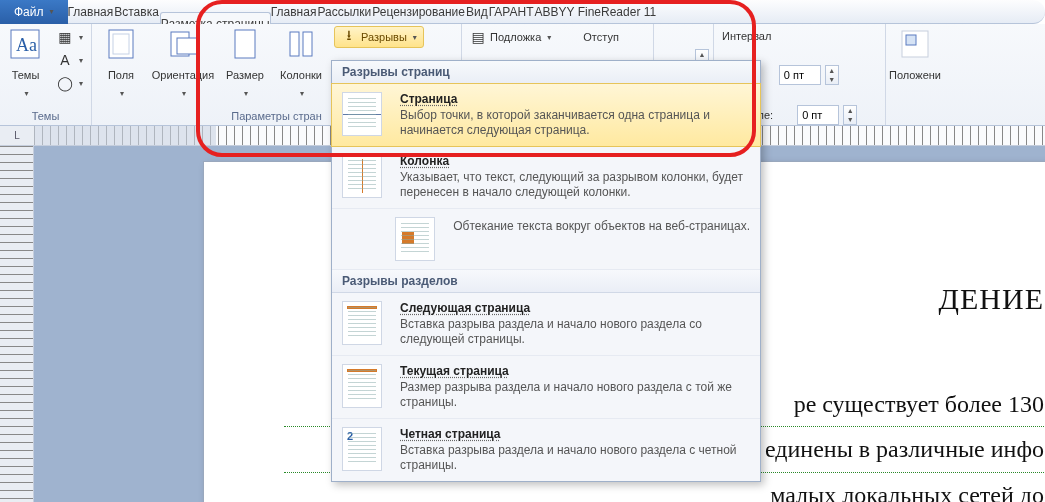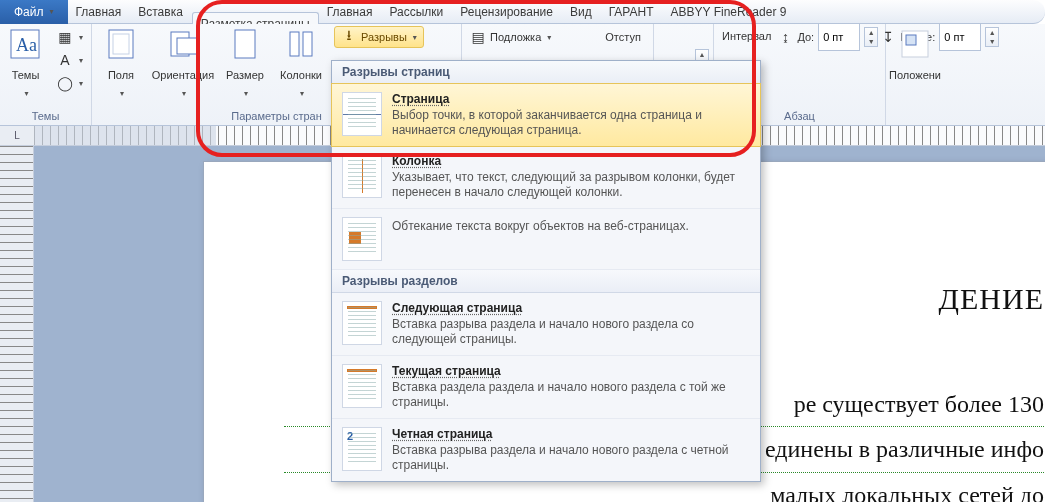--- a/index.html
+++ b/index.html
@@ -28,21 +28,21 @@
     color: #fff;
     padding: 4px 14px;
     height: 24px;
     display: flex;
     align-items: center;
     gap: 4px;
     font-size: 12px;
   }
   .file-tab .caret { font-size: 8px; }
   .tab {
-    padding: 4px 8px;
+    padding: 4px 0;
     color: #3b3b3b;
     font-size: 12px;
     height: 24px;
     display: flex;
     align-items: center;
     border-right: 1px solid transparent;
   }
   .tab.active {
     background: #f6f8fb;
     border: 1px solid #b6c4da;
@@ -110,26 +110,27 @@
     color: #6a4a00;
   }
 
   
   .spin-field {
     display: flex; align-items: center; gap: 4px;
     height: 22px; font-size: 11px;
   }
   .spin-label { color: #333; }
   .spin-input {
-    width: 42px; height: 28px;
+    width: 42px; height: 20px;
     border: 1px solid #b6c4da;
     background: #fff;
     padding: 4px 4px;
     text-align: left;
     font-size: 11px;
+    margin-left: 20px;
   }
   .spinner-btns {
     display: flex; flex-direction: column;
     width: 14px; height: 20px;
     border: 1px solid #b6c4da;
     background: linear-gradient(#fefefe,#e9eef6);
   }
   .spinner-btns div { flex:1; text-align:center; font-size:7px; line-height:9px; color:#555; }
 
   
@@ -199,24 +200,25 @@
     font-size: 12px;
   }
   .gallery-head {
     padding: 4px 10px;
     color:#4a5a75;
     background: linear-gradient(#f7f9fc,#eaeef6);
     border-bottom:1px solid #d0d8e6;
     font-weight:600;
   }
   .gallery-item {
-    display:flex; gap:10px;
+    display:flex; gap:18px;
     padding:8px 10px;
     align-items:flex-start;
     border-bottom:1px solid #e6eaf2;
+    justify-content:flex-end;
   }
   .gallery-item.hover {
     background: linear-gradient(#fff6d6,#ffe9a0);
     border:1px solid #e6c45a;
     margin:-1px;
   }
   .g-ico {
     width:40px; height:44px; flex:0 0 40px;
     background:#fff; border:1px solid #cfd7e5;
     position:relative; overflow:hidden;
@@ -263,21 +265,21 @@
   <div class="tab">
       <span>Рецензирование</span>
     </div>
   <div class="tab">
       <span>Вид</span>
     </div>
   <div class="tab">
       <span>ГАРАНТ</span>
     </div>
   <div class="tab">
-      <span>ABBYY FineReader 9</span>
+      <span>ABBYY FineReader 11</span>
     </div>
 </div>
 
 <div class="ribbon">
 
   <div class="group" style="width:92px">
     <div class="group-body">
       <div class="big-btn">
         <div class="big-icon">
           <svg width="32" height="32">
@@ -360,21 +362,21 @@
 
   <div class="group" style="width:192px">
     <div class="group-body">
       <div class="stack2">
         <div class="small-row">
           <span class="small-ico">▤</span>
           <span>Подложка</span>
           <span class="caret">▾</span>
         </div>
       </div>
-      <div style="margin-left:40px" class="stack2">
+      <div style="margin-left:18px" class="stack2">
         <div class="small-row" style="height:22px">
             <span>Отступ</span>
           </div>
       </div>
     </div>
     <div class="group-label">&nbsp;</div>
   </div>
 
   <div class="group" style="width:60px">
     <div class="group-body" style="flex-direction:column;gap:6px;align-items:flex-end;padding-top:22px">
@@ -388,21 +390,21 @@
         <div class="spinner-btns">
             <div>▲</div>
             <div>▼</div>
           </div>
       </div>
     </div>
     <div class="group-label">&nbsp;</div>
   </div>
 
   <div class="group" style="width:172px">
-    <div class="group-body" style="gap:2px">
+    <div class="group-body" style="flex-direction:column;gap:18px">
       <div class="small-row" style="height:20px">
           <span>Интервал</span>
         </div>
       <div class="spin-field">
         <span class="small-ico">↨</span>
         <span class="spin-label">До:</span>
         <input class="spin-input" value="0 пт" style="">
         <div class="spinner-btns">
             <div>▲</div>
             <div>▼</div>
@@ -489,21 +491,21 @@
     <div class="g-ico pg-bar"></div>
     <div>
       <div class="g-title">Следующая страница</div>
       <div class="g-desc">Вставка разрыва раздела и начало нового раздела со следующей страницы.</div>
     </div>
   </div>
   <div class="gallery-item">
     <div class="g-ico pg-bar"></div>
     <div>
       <div class="g-title">Текущая страница</div>
-      <div class="g-desc">Вставка раздела раздела и начало нового раздела с той же страницы.</div>
+      <div class="g-desc">Размер разрыва раздела и начало нового раздела с той же страницы.</div>
     </div>
   </div>
   <div class="gallery-item" style="border-bottom:none">
     <div class="g-ico">
         <span class="pg-num">2</span>
       </div>
     <div>
       <div class="g-title">Четная страница</div>
       <div class="g-desc">Вставка разрыва раздела и начало нового раздела с четной страницы.</div>
     </div>

